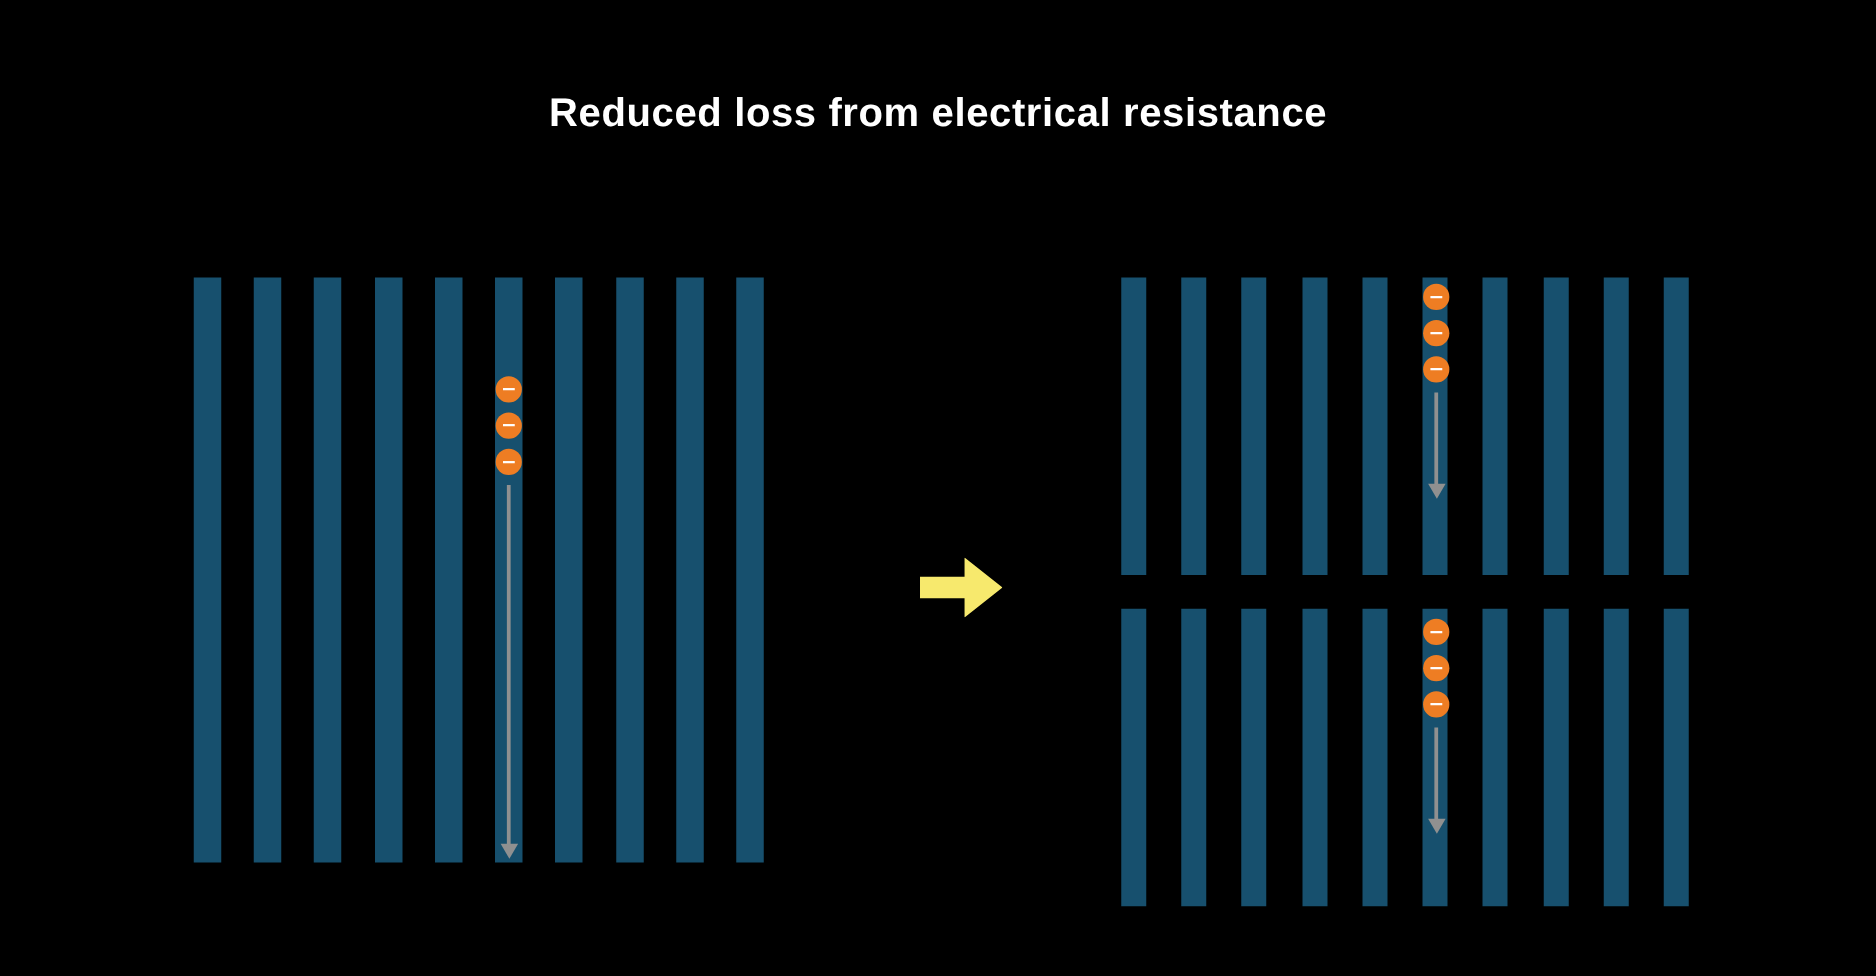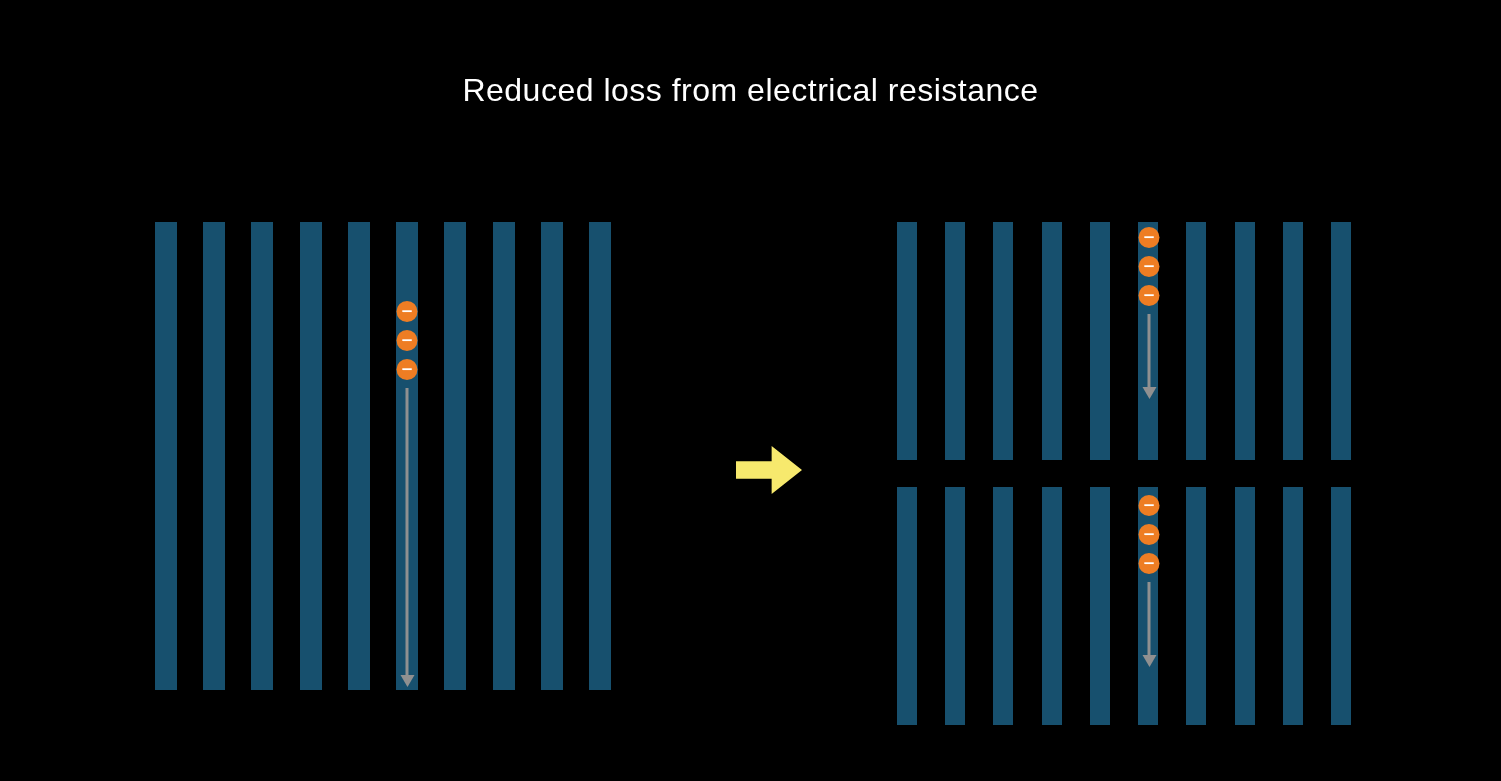--- a/index.html
+++ b/index.html
@@ -17,21 +17,21 @@
   }
   .title {
     position: absolute;
     top: 72px;
     left: 0;
     width: 100%;
     margin: 0;
     text-align: center;
     color: #ffffff;
     font-size: 32px;
-    font-weight: normal;
+    font-weight: bold;
     letter-spacing: 0.5px;
   }
   
   .panel {
     position: absolute;
     display: flex;
     justify-content: space-between;
   }
   .panel-before      { left: 155px; top: 222px; width: 456px; height: 468px; }
   .panel-after-top   { left: 897px; top: 222px; width: 454px; height: 238px; }

